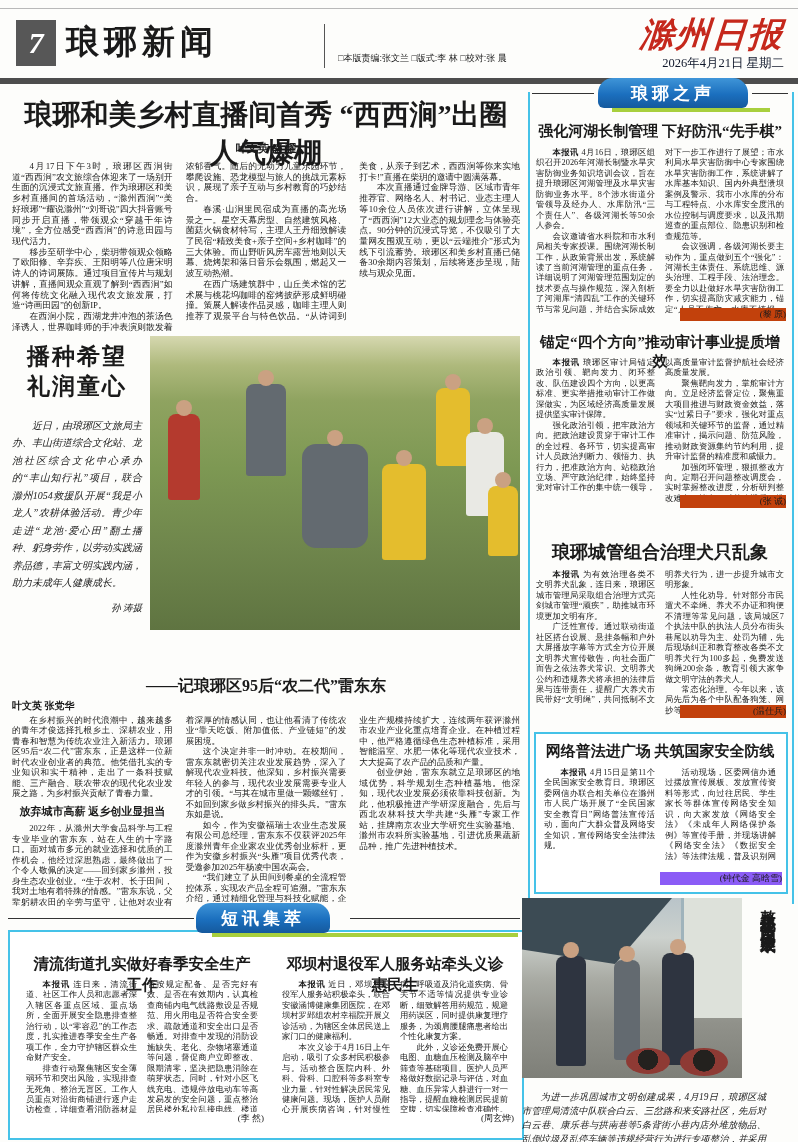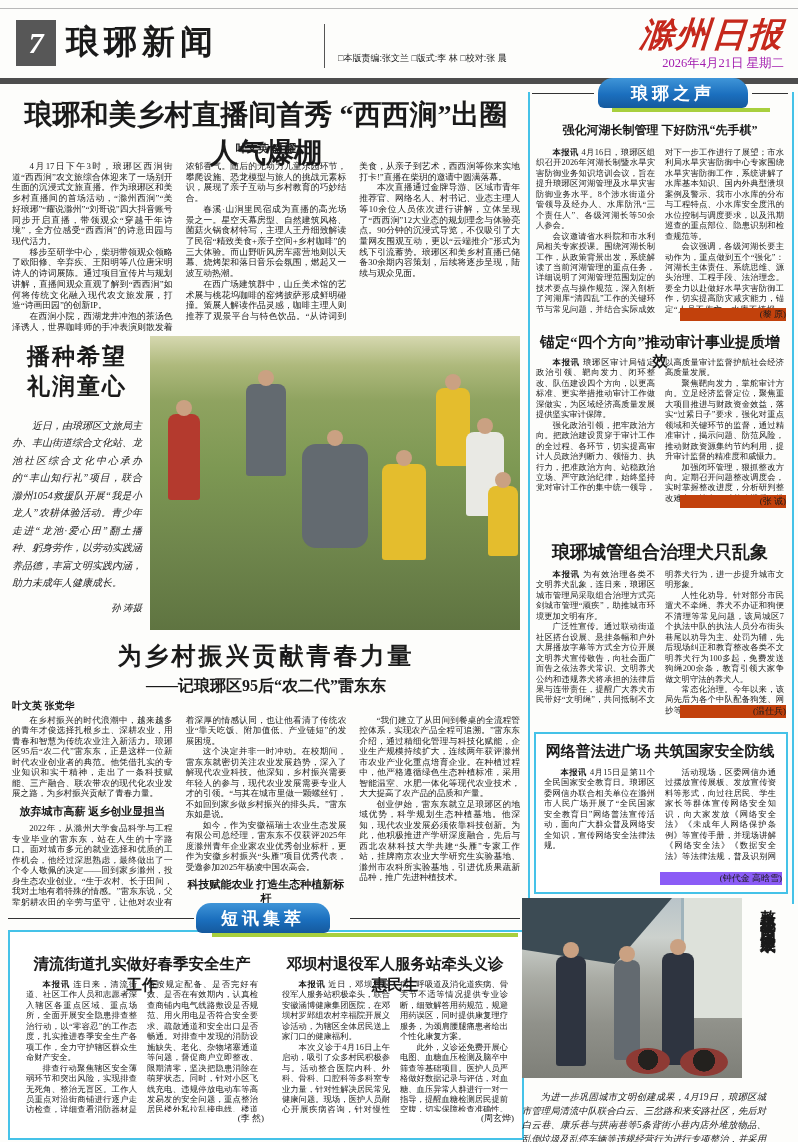--- a/index.html
+++ b/index.html
@@ -8,21 +8,21 @@
   .abs{position:absolute;}
   
   .hdr-topline{left:0;top:8px;width:798px;height:1px;background:#b9b9b9;}
   .pagenum-box{left:16px;top:20px;width:40px;height:46px;background:#575757;color:#fff;
       display:flex;align-items:center;justify-content:center;font-size:30px;font-weight:bold;font-style:italic;}
   .section-name{left:66px;top:20px;font-size:33px;font-weight:bold;letter-spacing:5px;}
   .hdr-vline{left:324px;top:24px;width:1px;height:44px;background:#555;}
   .hdr-credits{left:338px;top:52px;font-size:9px;color:#222;font-family:"Liberation Sans","DejaVu Sans",sans-serif;}
   .masthead{right:14px;top:12px;width:220px;text-align:right;font-size:34px;font-weight:bold;
       font-style:italic;color:#c5281c;letter-spacing:2px;transform:skewX(-4deg);}
-  .hdr-date{right:14px;top:55px;width:220px;text-align:right;font-size:12.5px;color:#a21caf;}
+  .hdr-date{right:14px;top:55px;width:220px;text-align:right;font-size:12.5px;color:#0f172a;}
   .hdr-rule{left:0;top:78px;width:798px;height:6px;background:#4d4d4d;}
   
   .para{margin:0;text-indent:2em;text-align:justify;}
   .lead-tag{font-weight:bold;margin-right:3px;font-family:Liberation Mono, monospace;}
   .author-sig{position:absolute;text-align:right;font-size:9px;background:#c2410c;padding-left:6px;}
   
   .a1-title{left:12px;top:96px;width:508px;text-align:center;font-size:28px;font-weight:bold;}
   .a1-byline{left:12px;top:141px;width:508px;text-align:center;font-size:11px;font-weight:bold;}
   .a1-body{left:12px;top:161px;width:508px;height:172px;overflow:hidden;
       column-count:3;column-gap:13px;column-fill:auto;font-size:8.8px;line-height:1.22;}
@@ -114,42 +114,40 @@
   <div class="abs photo-main">
     <div class="fig fig-red" style="left:18px;top:78px;width:32px;height:86px;"></div>
     <div class="fig fig-gray" style="left:96px;top:48px;width:40px;height:92px;"></div>
     <div class="fig fig-gray" style="left:152px;top:108px;width:66px;height:104px;border-radius:14px;"></div>
     <div class="fig fig-yellow" style="left:232px;top:128px;width:44px;height:96px;"></div>
     <div class="fig fig-yellow" style="left:286px;top:52px;width:34px;height:78px;"></div>
     <div class="fig fig-white" style="left:316px;top:96px;width:38px;height:84px;"></div>
     <div class="fig fig-yellow" style="left:338px;top:150px;width:30px;height:70px;"></div>
   </div>
 
-  <div class="abs a2-title">为乡村振兴贡献青春力量</div>
   <div class="abs a2-subtitle">——记琅琊区95后“农二代”雷东东</div>
   <div class="abs a2-byline">叶文英 张党华</div>
   <div class="abs a2-body">
     <p class="para">在乡村振兴的时代浪潮中，越来越多的青年才俊选择扎根乡土、深耕农业，用青春和智慧为传统农业注入新活力。琅琊区95后“农二代”雷东东，正是这样一位新时代农业创业者的典范。他凭借扎实的专业知识和实干精神，走出了一条科技赋能、三产融合、联农带农的现代化农业发展之路，为乡村振兴贡献了青春力量。</p>
     <h4 class="subhead">放弃城市高薪 返乡创业显担当</h4>
     <p class="para">2022年，从滁州大学食品科学与工程专业毕业的雷东东，站在人生的十字路口。面对城市多元的就业选择和优质的工作机会，他经过深思熟虑，最终做出了一个令人敬佩的决定——回到家乡滁州，投身生态农业创业。“生于农村、长于田间，我对土地有着特殊的情感。”雷东东说，父辈躬耕农田的辛劳与坚守，让他对农业有着深厚的情感认同，也让他看清了传统农业“靠天吃饭、附加值低、产业链短”的发展困境。</p>
     <p class="para">这个决定并非一时冲动。在校期间，雷东东就密切关注农业发展趋势，深入了解现代农业科技。他深知，乡村振兴需要年轻人的参与，现代农业发展需要专业人才的引领。“与其在城市里做一颗螺丝钉，不如回到家乡做乡村振兴的排头兵。”雷东东如是说。</p>
     <p class="para">如今，作为安徽福瑞士农业生态发展有限公司总经理，雷东东不仅获评2025年度滁州青年企业家农业优秀创业标杆，更作为安徽乡村振兴“头雁”项目优秀代表，受邀参加2025年杨凌中国农高会。</p>
-    <h4 class="subhead">科技赋能农业 打造生态种植新标杆</h4>
     <p class="para">“我们建立了从田间到餐桌的全流程管控体系，实现农产品全程可追溯。”雷东东介绍，通过精细化管理与科技化赋能，企业生产规模持续扩大，连续两年获评滁州市农业产业化重点培育企业。在种植过程中，他严格遵循绿色生态种植标准，采用智能温室、水肥一体化等现代农业技术，大大提高了农产品的品质和产量。</p>
     <p class="para">创业伊始，雷东东就立足琅琊区的地域优势，科学规划生态种植基地。他深知，现代农业发展必须依靠科技创新。为此，他积极推进产学研深度融合，先后与西北农林科技大学共建“头雁”专家工作站，挂牌南京农业大学研究生实验基地、滁州市农科所实验基地，引进优质果蔬新品种，推广先进种植技术。</p>
 
   </div>
 
   <div class="abs voice-wrap"></div>
   <div class="banner-rule" style="left:532px;top:93px;width:62px;"></div>
   <div class="banner-rule" style="left:752px;top:93px;width:36px;"></div>
   <div class="banner" style="left:598px;top:78px;width:150px;">琅琊之声</div>
   <div class="banner-green" style="left:612px;top:108px;width:158px;"></div>
 
-  <div class="v-title" style="top:122px;font-size:12px;">强化河湖长制管理 下好防汛“先手棋”</div>
+  <div class="v-title" style="top:122px;font-size:15px;">强化河湖长制管理 下好防汛“先手棋”</div>
   <div class="v-body" style="top:148px;height:172px;">
     <p class="para"><b class="lead-tag">本报讯</b><span>4月16日，琅琊区组织召开2026年河湖长制暨水旱灾害防御业务知识培训会议，旨在提升琅琊区河湖管理及水旱灾害防御业务水平。8个涉水街道分管领导及经办人、水库防汛“三个责任人”、各级河湖长等50余人参会。</span></p>
     <p class="para">会议邀请省水科院和市水利局相关专家授课。围绕河湖长制工作，从政策背景出发，系统解读了当前河湖管理的重点任务，详细说明了河湖管理范围划定的技术要点与操作规范，深入剖析了河湖库“清四乱”工作的关键环节与常见问题，并结合实际成效对下一步工作进行了展望；市水利局水旱灾害防御中心专家围绕水旱灾害防御工作，系统讲解了水库基本知识、国内外典型溃坝案例及警示、我市小水库的分布与工程特点、小水库安全度汛的水位控制与调度要求，以及汛期巡查的重点部位、隐患识别和检查规范等。</p>
     <p class="para">会议强调，各级河湖长要主动作为，重点做到五个“强化”：河湖长主体责任、系统思维、源头治理、工程手段、法治理念。要全力以赴做好水旱灾害防御工作，切实提高防灾减灾能力，锚定“人员不伤亡、水库不垮坝、重要堤防不决口、重要基础设施不受冲击”目标，贯通“四情”防御，落实“四预”措施，绷紧四个链条，紧盯每一场洪水、每一场干旱，扎实推进水旱灾害防御从“被动”到“主动”，为建设现代化新琅琊提供坚强的水安全保障。</p>
   </div>
   <div class="author-sig" style="left:680px;top:308px;width:100px;">(黎 原)</div>
 
   <div class="v-title" style="top:333px;font-size:15px;">锚定“四个方向”推动审计事业提质增效</div>
   <div class="v-body" style="top:358px;height:150px;">
     <p class="para"><b class="lead-tag">本报讯</b><span>琅琊区审计局锚定政治引领、靶向发力、闭环整改、队伍建设四个方向，以更高标准、更实举措推动审计工作做深做实，为区域经济高质量发展提供坚实审计保障。</span></p>

